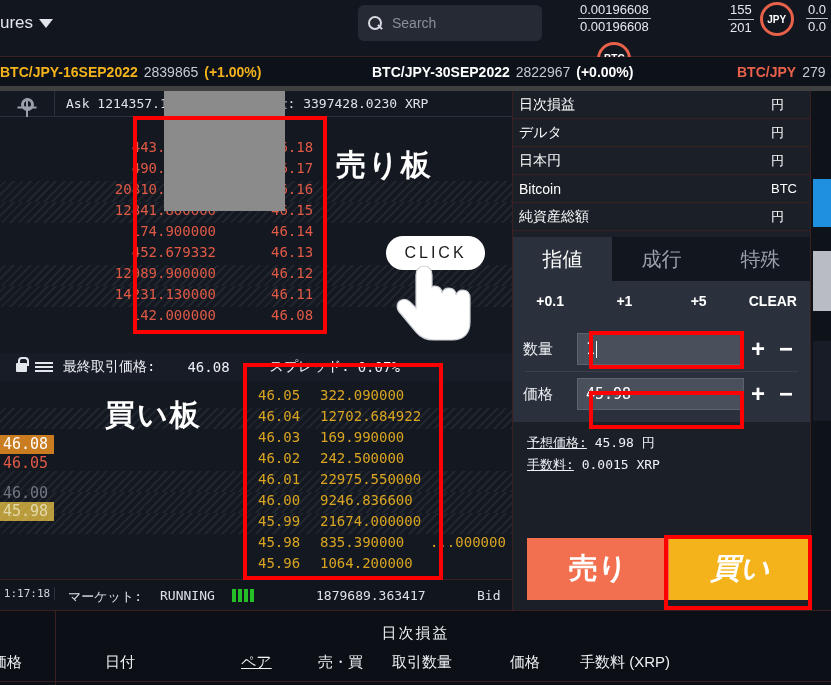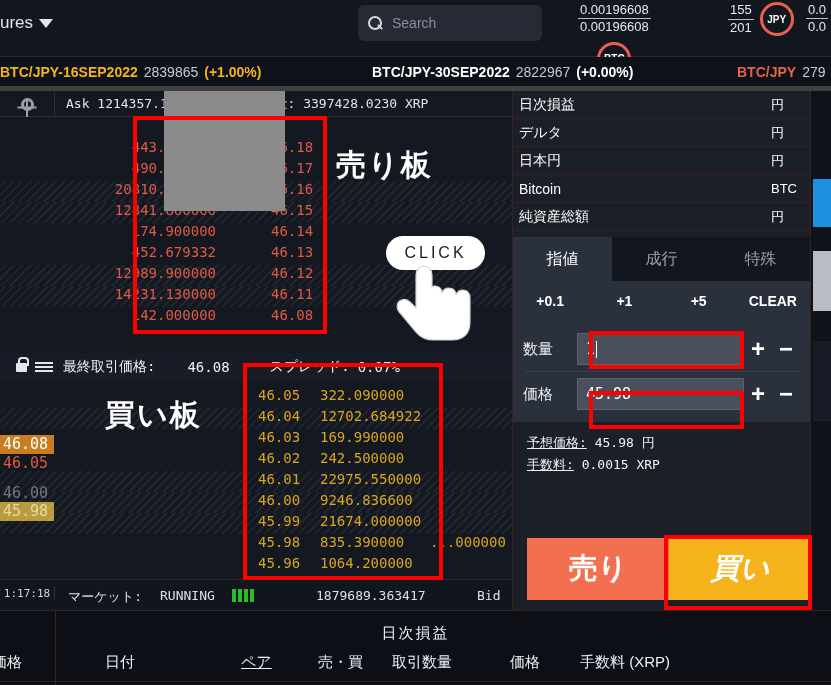--- a/index.html
+++ b/index.html
@@ -214,21 +214,21 @@
   .acct-row .v { flex: 1; }
   .acct-row .u { width: 46px; padding-left: 6px; font-size: 13px; }
   .mask {
     position: absolute; left: 676px; top: 95px;
     width: 121px; height: 120px; background: #8b8b8b;
   }
 
   .tabs { display: flex; height: 44px; background: #1b2028; margin-top: 6px; }
   .tab {
     flex: 1; display: flex; align-items: center; justify-content: center;
-    font-size: 16px; color: #9aa0ab; background: #12161e;
+    font-size: 20px; color: #9aa0ab; background: #12161e;
   }
   .tab.active { background: #2b313c; color: #ffffff; }
 
   .quick {
     display: flex; height: 40px; align-items: center;
     font-size: 14px; font-weight: bold; color: #ffffff;
     background: #2b313c;
   }
   .quick div { flex: 1; text-align: center; }
 

